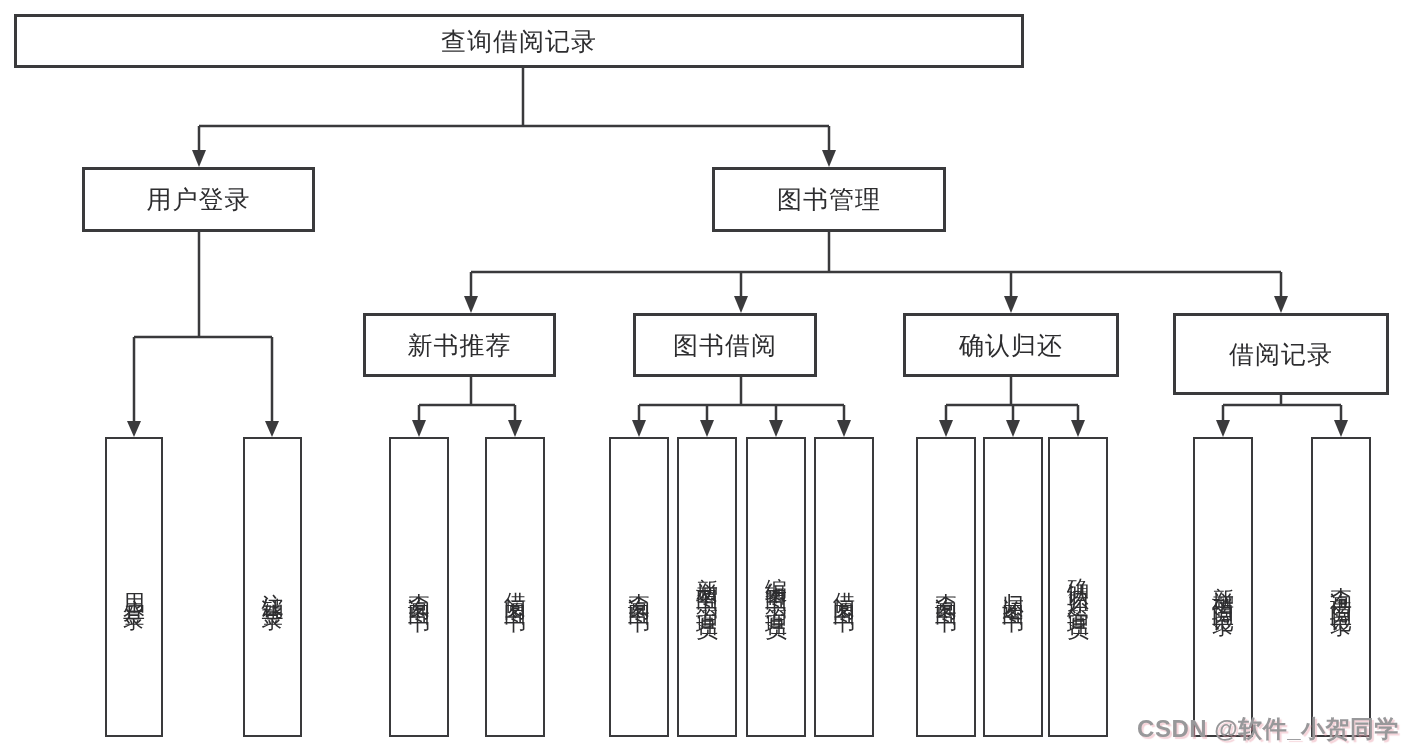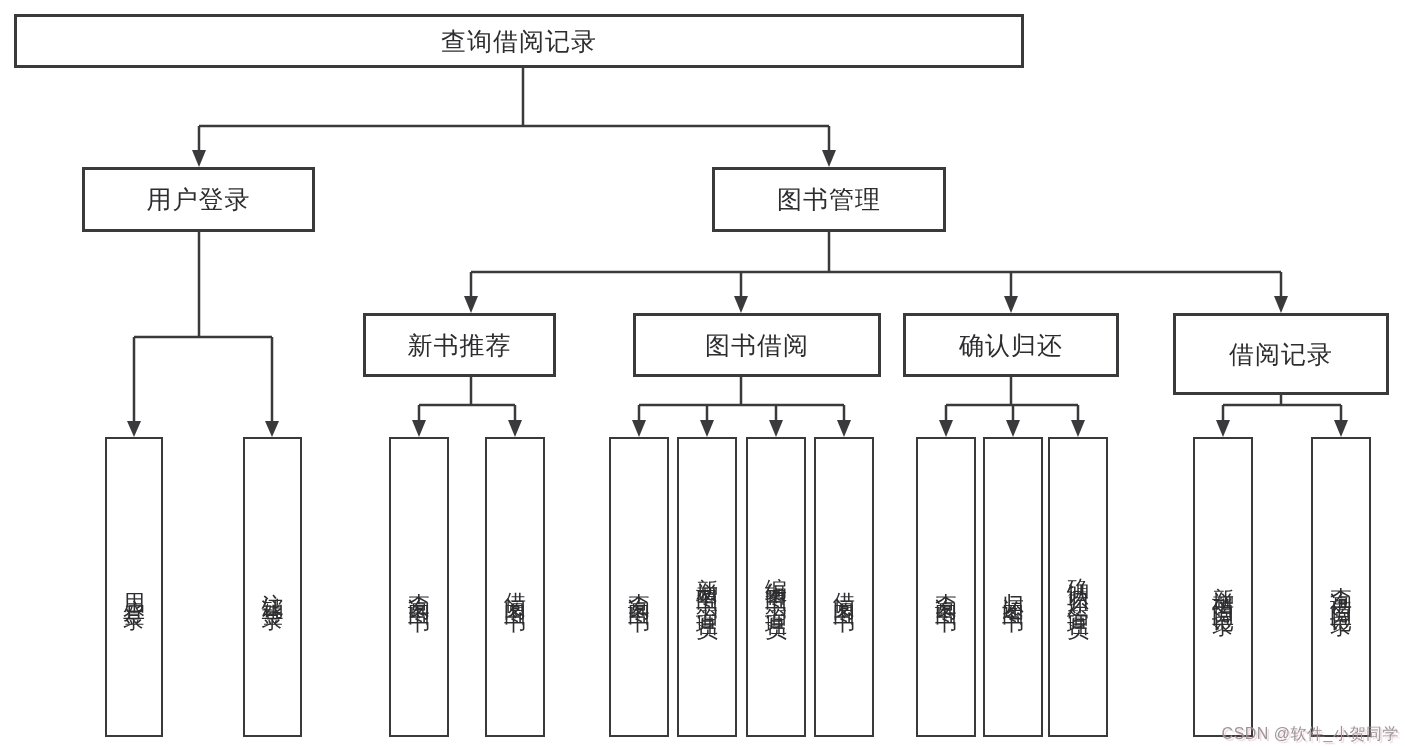--- a/index.html
+++ b/index.html
@@ -25,23 +25,24 @@
   .leaf{
     position:absolute;box-sizing:border-box;border:2.5px solid var(--line);
     background:var(--box_bg);display:flex;align-items:center;justify-content:center;
     top:437px;height:300px;z-index:2;
   }
   .vtxt{
     writing-mode:vertical-rl;text-orientation:mixed;
     font-size:22px;letter-spacing:6px;line-height:1;color:var(--text);white-space:nowrap;
   }
   .watermark{
-    position:absolute;right:6px;bottom:2px;font-size:16px;color:var(--watermark);
+    position:absolute;right:6px;bottom:2px;font-size:24px;color:var(--watermark);
     z-index:5;white-space:nowrap;letter-spacing:0.5px;
     text-shadow:2px 2px 1px rgba(232,158,170,0.45);
+    font-weight:bold;
   }
 </style>
 </head>
 <body>
 
 <div class="canvas">
 
   <svg class="wires" viewBox="0 0 1405 747" xmlns="http://www.w3.org/2000/svg">
 
     <g>
@@ -99,21 +100,21 @@
   <div class="box" style="left:82px;top:167px;width:233px;height:65px;">
     <span>用户登录</span>
   </div>
   <div class="box" style="left:712px;top:167px;width:234px;height:65px;text-align:center;">
     <span>图书管理</span>
   </div>
 
   <div class="box" style="left:363px;top:313px;width:193px;height:64px;">
     <span>新书推荐</span>
   </div>
-  <div class="box" style="left:633px;top:313px;width:248px;height:64px;">
+  <div class="box" style="left:633px;top:313px;width:184px;height:64px;">
     <span>图书借阅</span>
   </div>
   <div class="box" style="left:903px;top:313px;width:216px;height:64px;">
     <span>确认归还</span>
   </div>
   <div class="box" style="left:1173px;top:313px;width:216px;height:82px;">
     <span>借阅记录</span>
   </div>
 
   <div class="leaf" style="left:105px;width:58px;">

